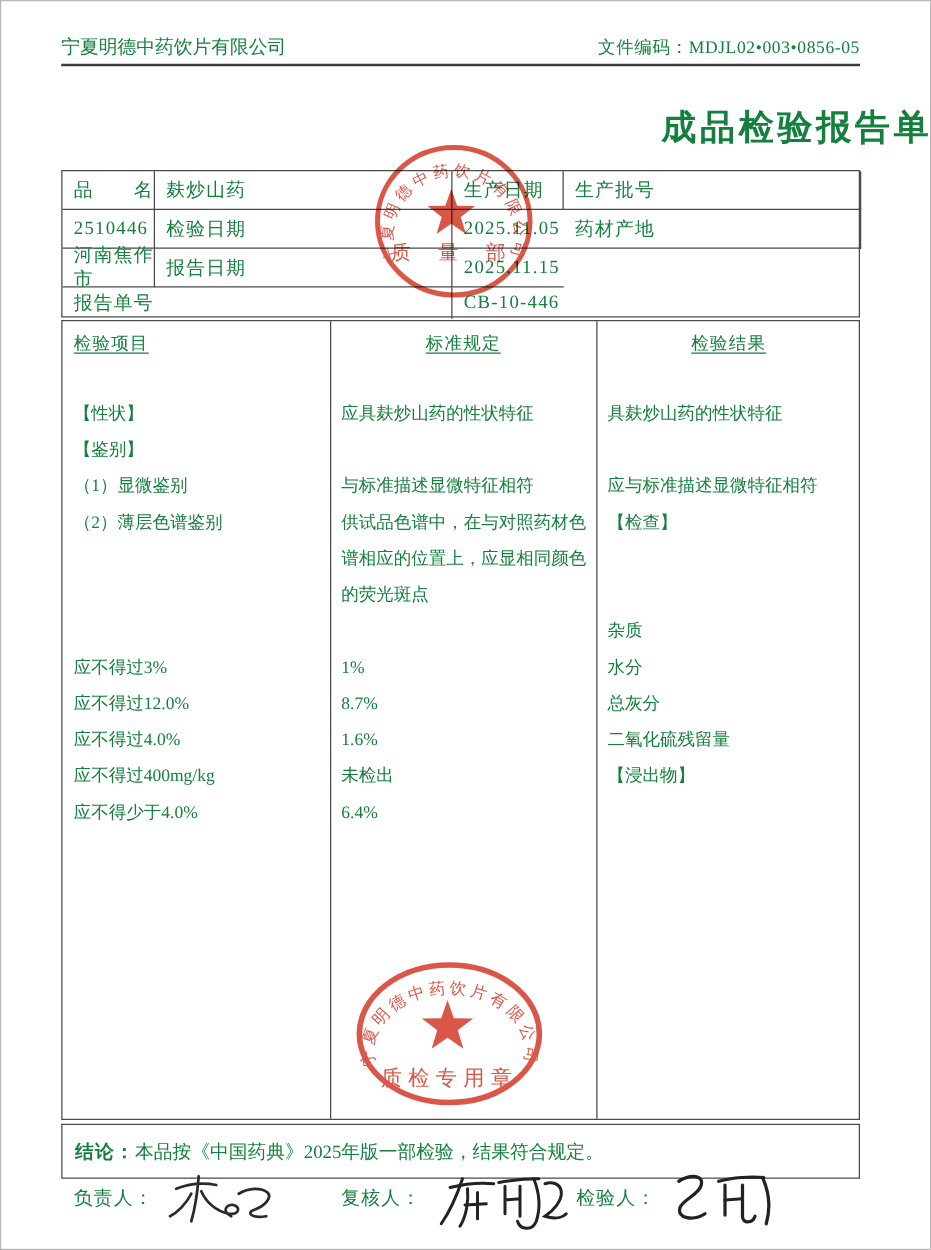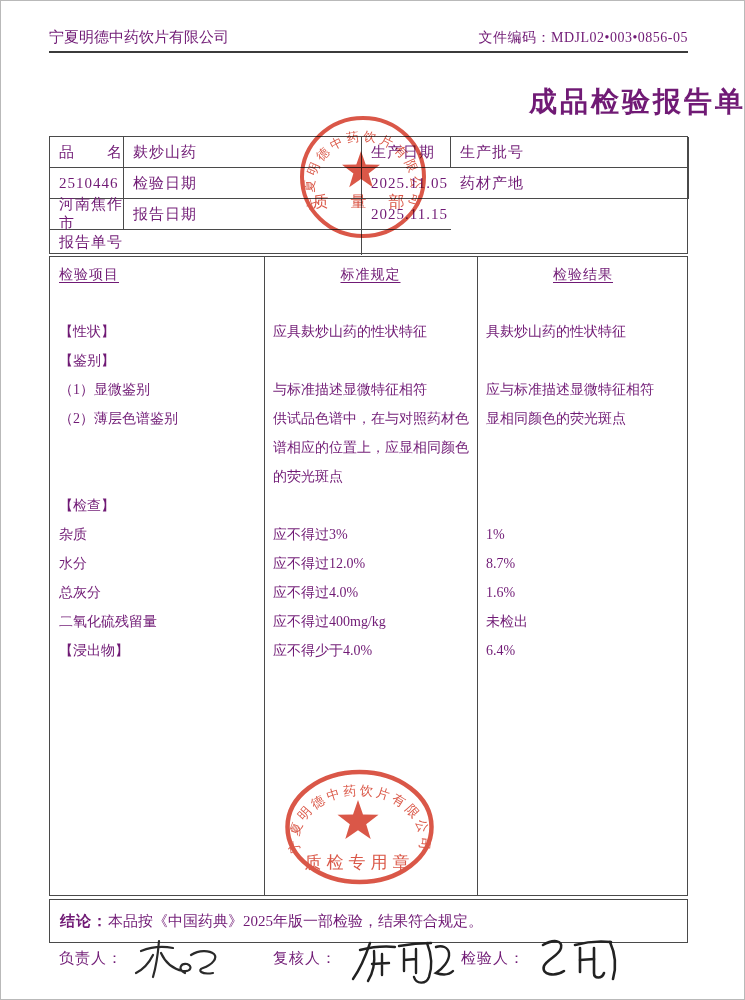--- a/index.html
+++ b/index.html
@@ -1,18 +1,18 @@
 <!DOCTYPE html>
 <html><head>
 <meta charset="utf-8">
 <style>
   html,body{margin:0;padding:0;background:#e8e8e8;}
   .page{
     position:relative;width:745px;height:1000px;background:#ffffff;
-    font-family:"Liberation Serif","DejaVu Serif",serif;color:#701a75;
+    font-family:"Liberation Serif","DejaVu Serif",serif;color:#15803d;
     border:1px solid #b9b9b9;box-sizing:border-box;overflow:hidden;
   }
   
   .hdr{position:absolute;left:48px;top:24px;width:639px;height:28px;
        border-bottom:2px solid #3b3b3b;display:flex;justify-content:space-between;align-items:flex-end;
        font-size:15px;padding-bottom:4px;box-sizing:border-box;}
   .hdr .code{font-size:14px;letter-spacing:.5px;}
   
   .title{position:absolute;left:0;top:82px;width:745px;text-align:right;
          font-size:28px;font-weight:700;letter-spacing:3px;}
@@ -75,20 +75,21 @@
     <div class="c">2510446</div>
     <div class="c">检验日期</div>
     <div class="c last">2025.11.05</div>
 
     <div class="c">药材产地</div>
     <div class="c">河南焦作市</div>
     <div class="c">报告日期</div>
     <div class="c last">2025.11.15</div>
 
     <div class="c bot span2">报告单号</div>
+    <div class="c bot span2v">CB-10-446</div>
   </div>
 
   <div class="res">
     <div class="vline v1"></div>
     <div class="vline v2"></div>
 
     <div class="heads">
       <span class="h1">检验项目</span>
       <span class="h2">标准规定</span>
       <span class="h3">检验结果</span>
@@ -102,21 +103,20 @@
       <div>【鉴别】</div>
       <div></div>
       <div></div>
 
       <div>（1）显微鉴别</div>
       <div>与标准描述显微特征相符</div>
       <div>应与标准描述显微特征相符</div>
 
       <div>（2）薄层色谱鉴别</div>
       <div>供试品色谱中，在与对照药材色谱相应的位置上，应显相同颜色的荧光斑点</div>
-      <div>显相同颜色的荧光斑点</div>
 
       <div>【检查】</div>
       <div></div>
       <div></div>
 
       <div>杂质</div>
       <div>应不得过3%</div>
       <div>1%</div>
 
       <div>水分</div>

